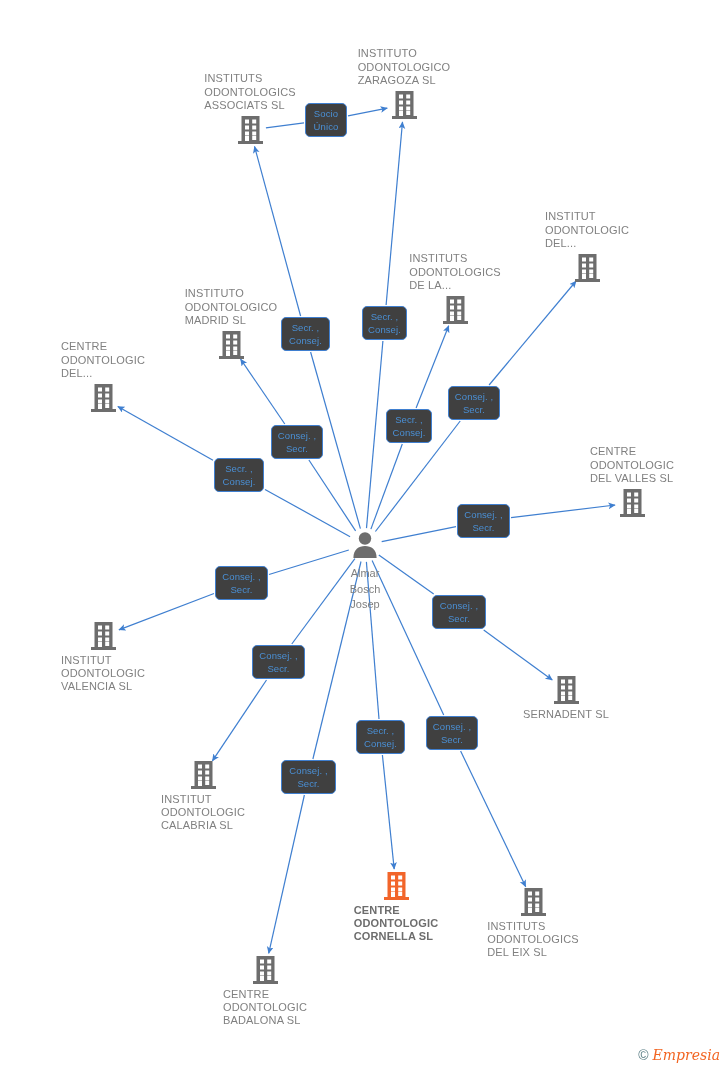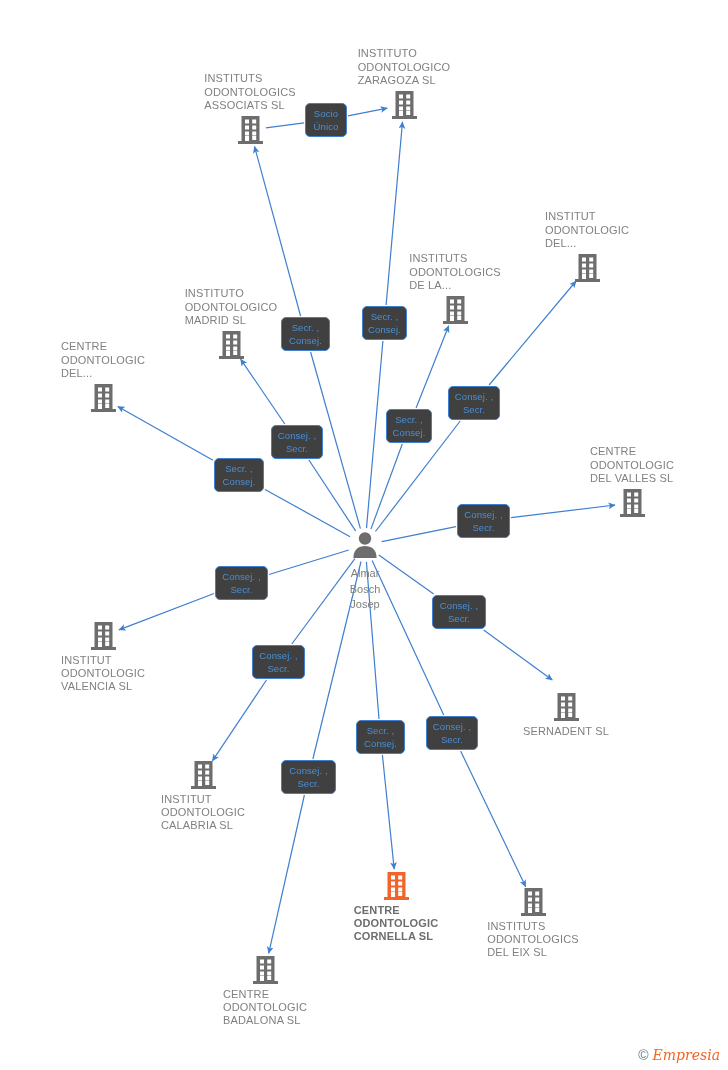--- a/index.html
+++ b/index.html
@@ -309,21 +309,21 @@
             <rect x="15.2" y="10.5" width="4" height="4" fill="#ffffff"></rect>
             <rect x="8" y="16.5" width="4" height="4" fill="#ffffff"></rect>
             <rect x="15.2" y="16.5" width="4" height="4" fill="#ffffff"></rect>
             <rect x="8" y="21" width="4" height="5" fill="#ffffff"></rect>
             <rect x="15.2" y="21" width="4" height="4" fill="#ffffff"></rect>
           </svg></span>
         <div class="node-label">INSTITUT
 ODONTOLOGIC
 VALENCIA SL</div>
       </div>
-      <div class="node label-below" style="top: 692px; left: 566px;">
+      <div class="node label-below" style="top: 675px; left: 566px;">
         <span class="icon-wrap"><svg width="27" height="30" viewBox="0 0 27 30">
             <rect x="4.5" y="1" width="18" height="25" fill="#6d6d6d"></rect>
             <rect x="1" y="26" width="25" height="3" fill="#6d6d6d"></rect>
             <rect x="8" y="4.5" width="4" height="4" fill="#ffffff"></rect>
             <rect x="15.2" y="4.5" width="4" height="4" fill="#ffffff"></rect>
             <rect x="8" y="10.5" width="4" height="4" fill="#ffffff"></rect>
             <rect x="15.2" y="10.5" width="4" height="4" fill="#ffffff"></rect>
             <rect x="8" y="16.5" width="4" height="4" fill="#ffffff"></rect>
             <rect x="15.2" y="16.5" width="4" height="4" fill="#ffffff"></rect>
             <rect x="8" y="21" width="4" height="5" fill="#ffffff"></rect>

